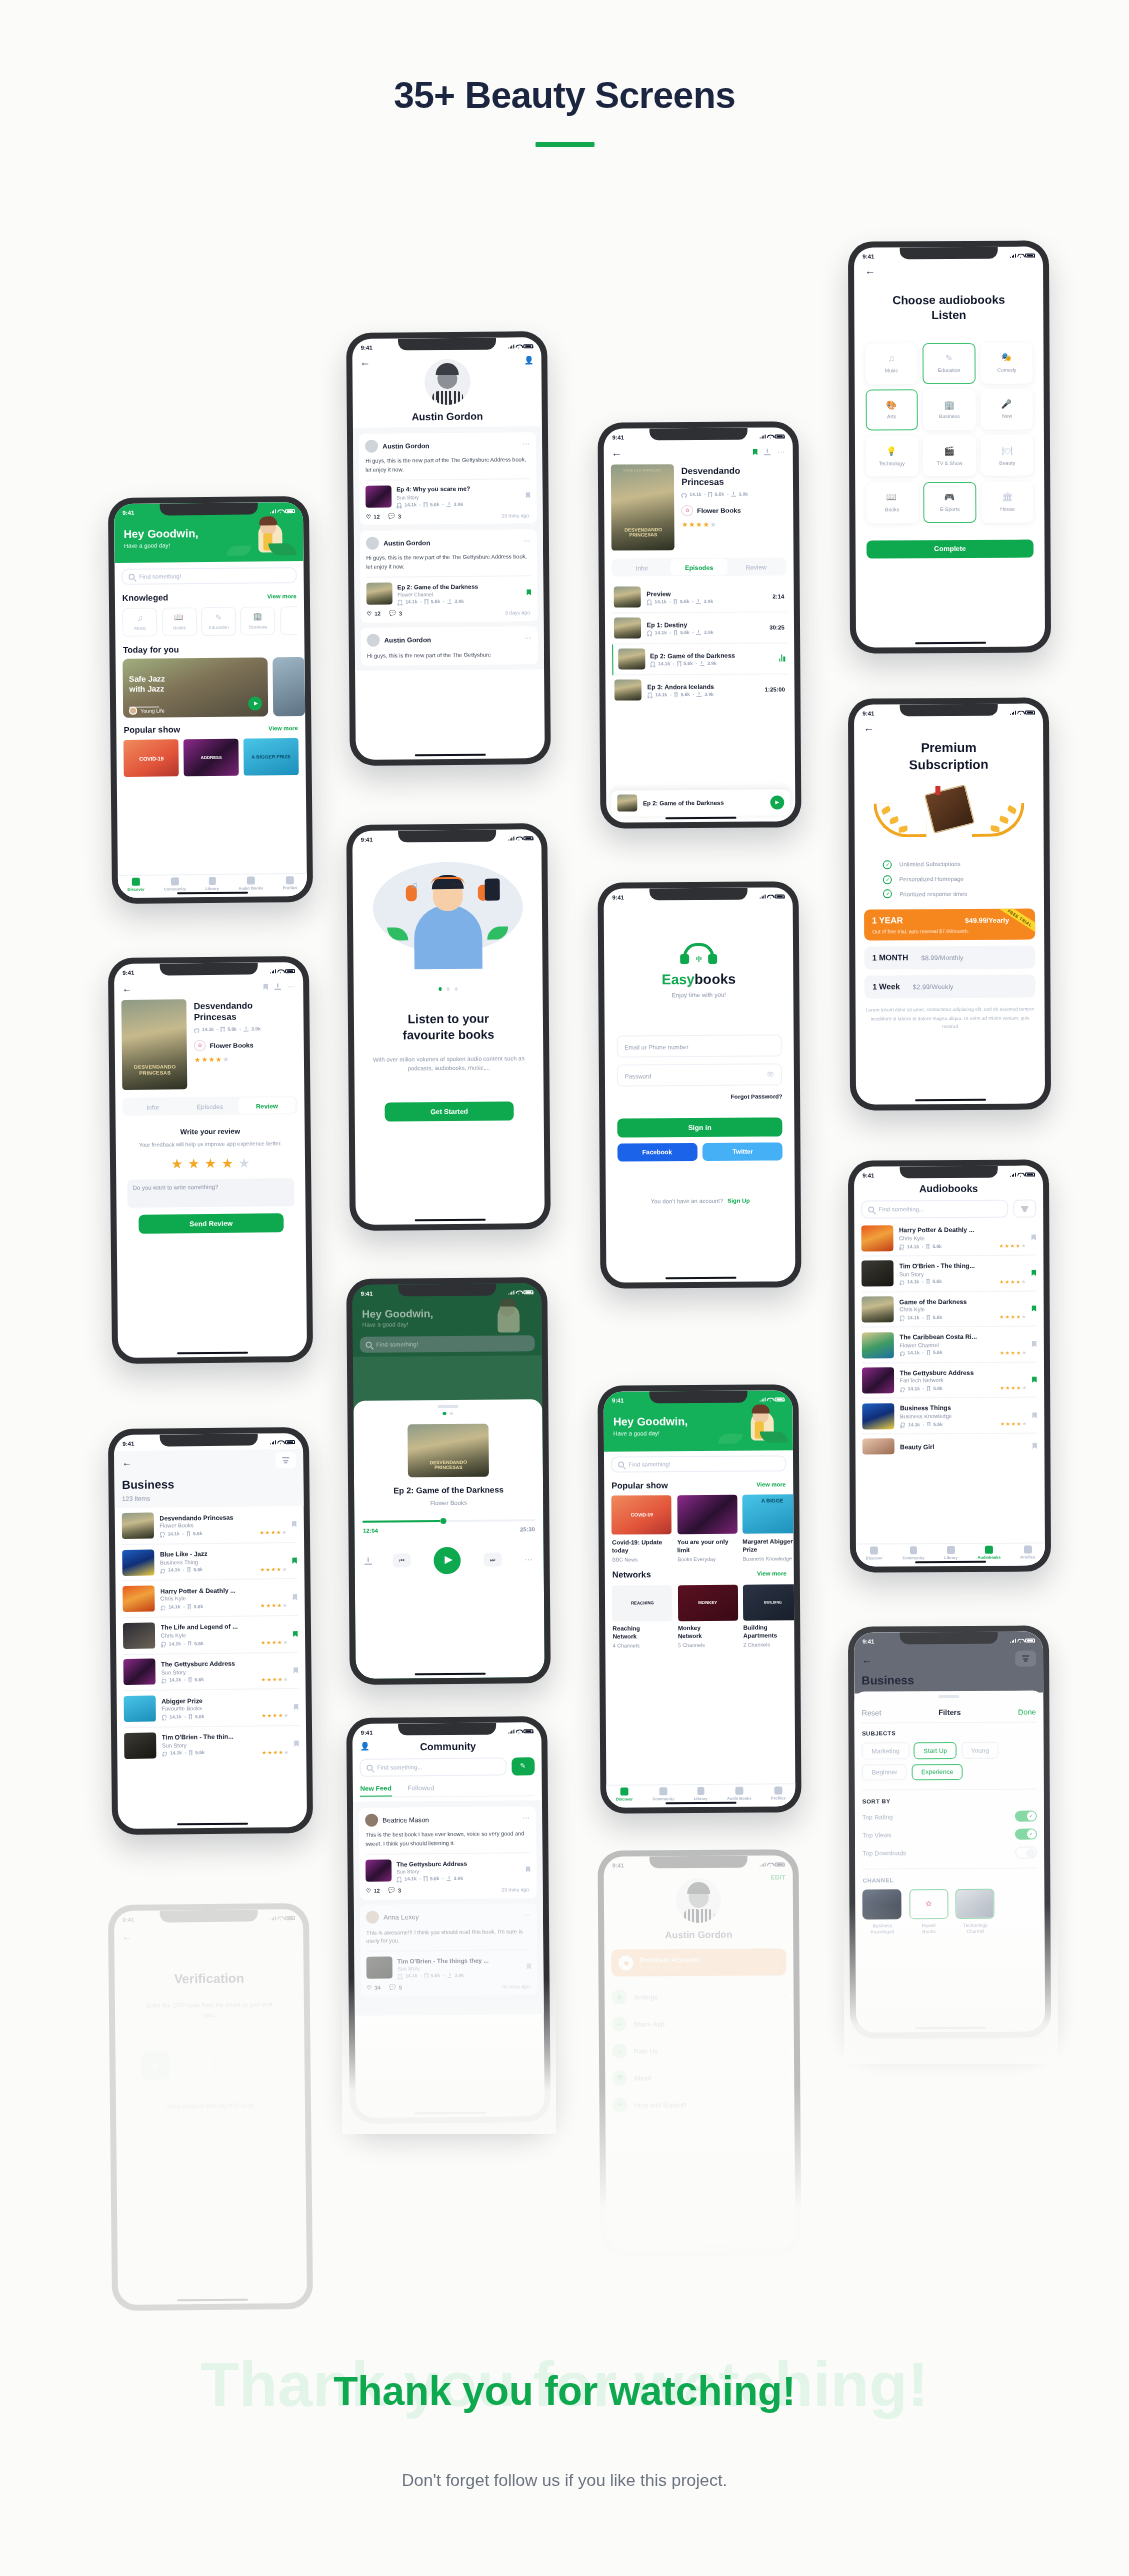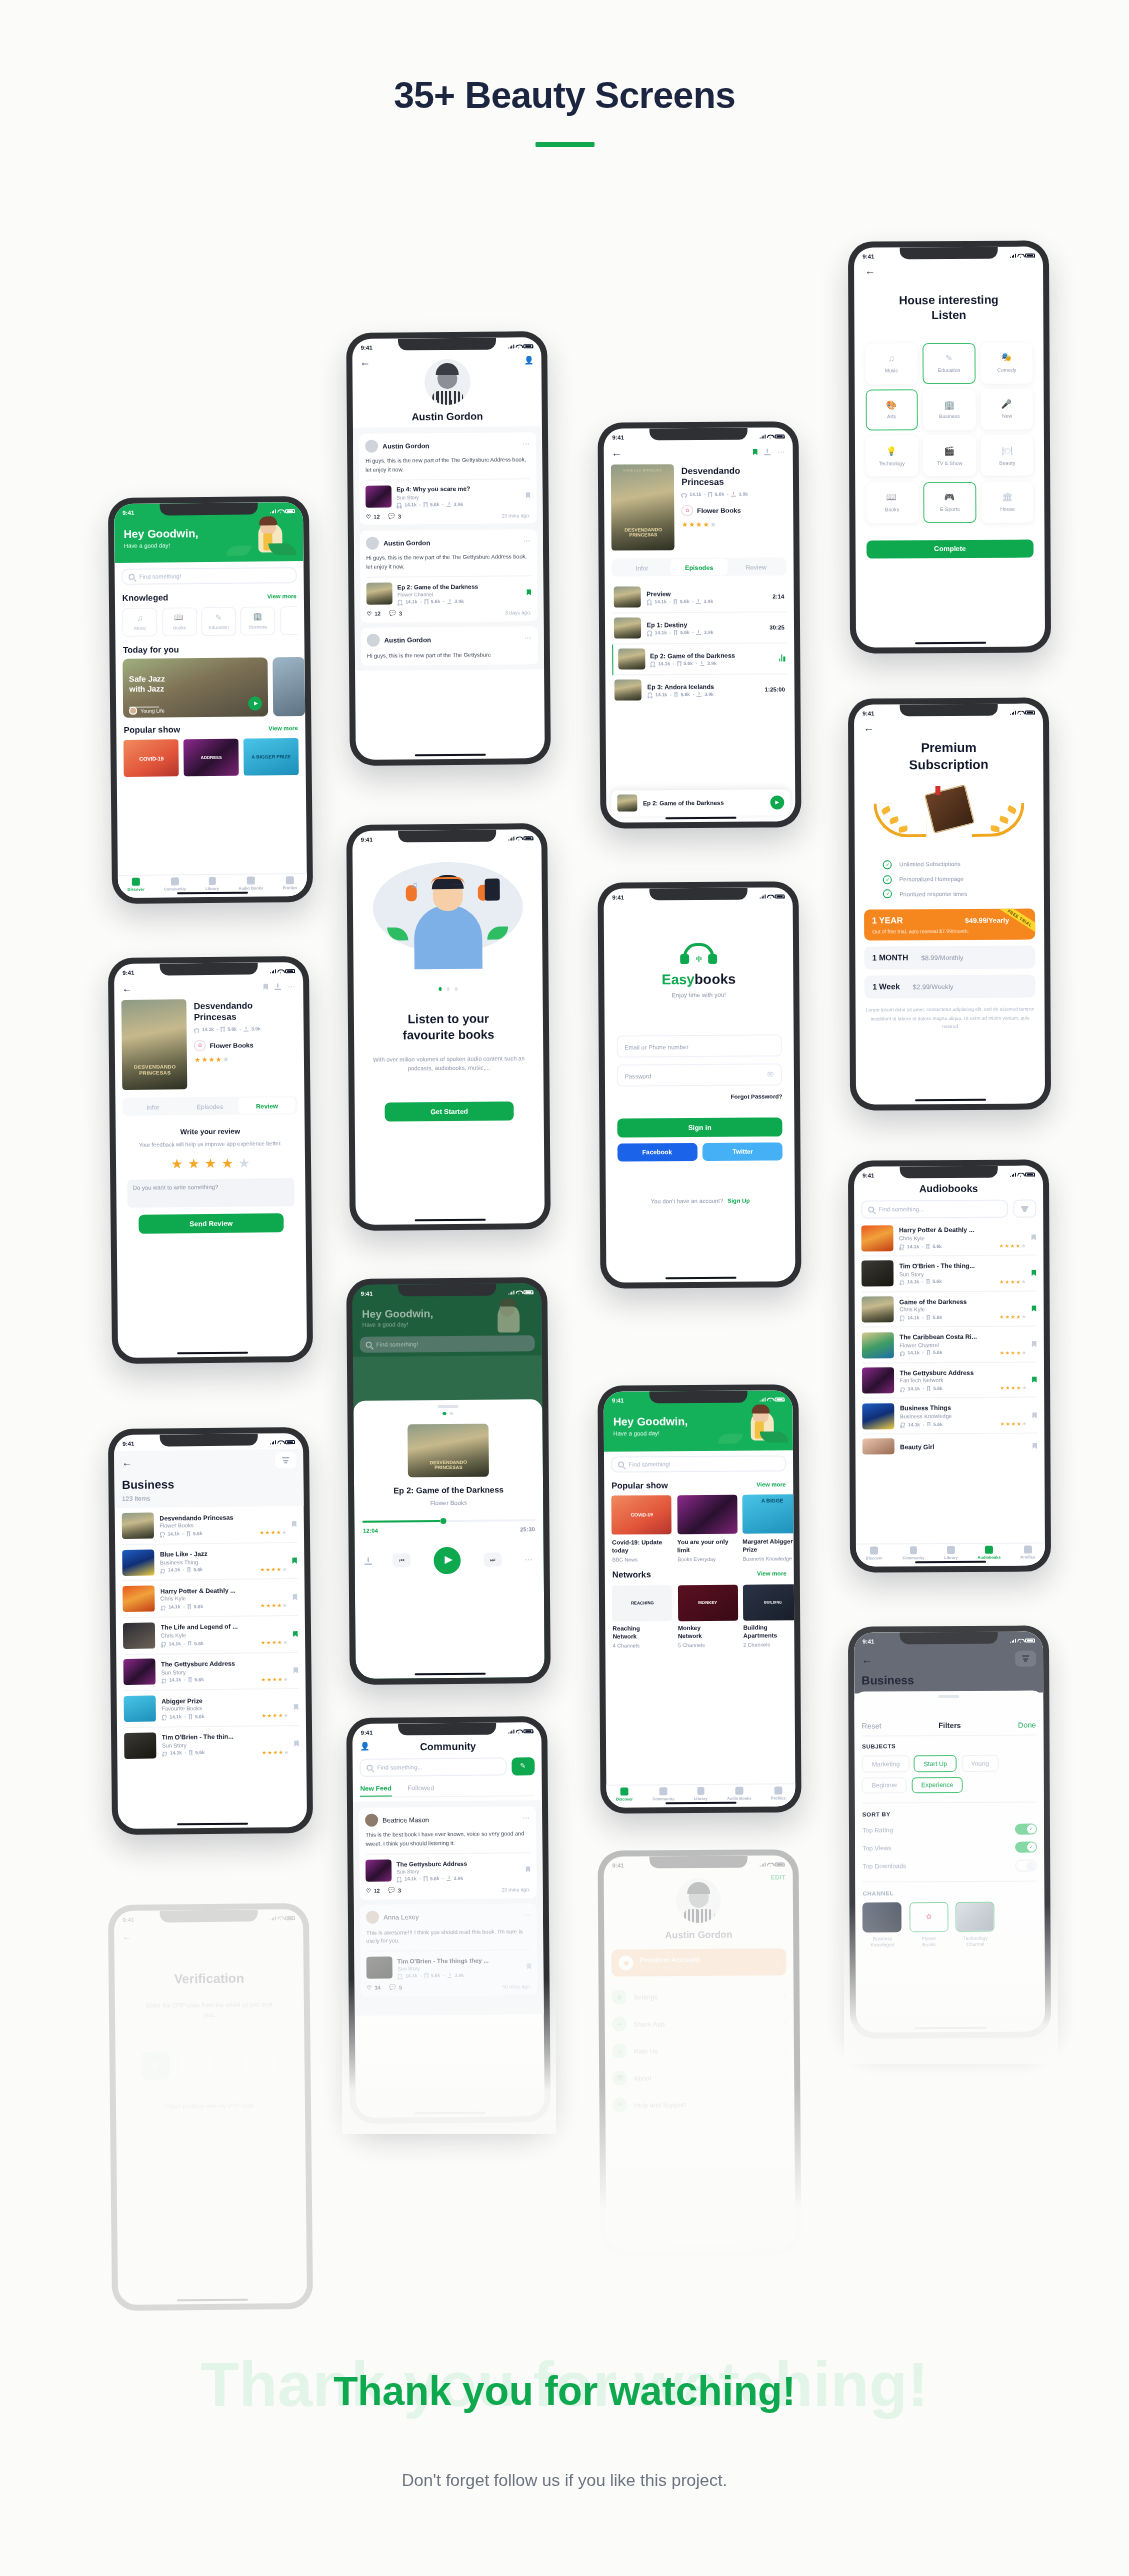--- a/index.html
+++ b/index.html
@@ -1321,21 +1321,21 @@
             <i></i>
             <i></i>
           </span>
           <span class="wifi"></span>
           <span class="batt"></span>
         </span>
     </div>
     <div class="ph-body" style="padding:2.1px 10.7px 0;">
       <span class="back-arrow">←</span>
       <div style="text-align:center;font-size:11.8px;font-weight:bold;color:#12182b;margin-top:17px;line-height:1.3;">
-        <span>House interesting</span><br>
+        <span>Choose audiobooks</span><br>
         <span>Listen</span>
       </div>
       <div style="display:grid;grid-template-columns:repeat(3,1fr);gap:5.3px;margin-top:19px;">
         <div style="height:41px;border-radius:5.9px;background:#fff;box-shadow:0 1.1px 4.8px rgba(30,40,60,.07);display:flex;flex-direction:column;align-items:center;justify-content:center;gap:3.7px;">
           <span style="font-size:9px;color:#b9c2d6;">♫</span>
           <span style="font-size:5.1px;color:#8c95a9;">Music</span>
         </div>
         <div style="height:41px;border-radius:5.9px;background:#fff;border:0.8px solid #3ec26f;display:flex;flex-direction:column;align-items:center;justify-content:center;gap:3.7px;">
           <span style="font-size:8.6px;color:#b9c2d6;">✎</span>
           <span style="font-size:5.1px;color:#8c95a9;">Education</span>
@@ -1692,21 +1692,21 @@
             <i style="display:block;width:7.5px;height:0.9px;background:#1b2030;"></i>
             <i style="display:block;width:5.3px;height:0.9px;background:#1b2030;"></i>
             <i style="display:block;width:3.2px;height:0.9px;background:#1b2030;"></i>
           </span>
         </span>
       </div>
       <div style="font-size:11.8px;font-weight:bold;color:#12182b;padding:6.4px 7.5px 0;">Business</div>
     </div>
     <div style="background:#fff;border-radius:10.7px 10.7px 0 0;margin-top:-2.1px;padding:4.8px 7.5px 0;min-height:321px;">
       <div style="width:20.3px;height:2.1px;background:#e2e6ee;border-radius:1.6px;margin:0 auto;"></div>
-      <div class="row-flex" style="margin-top:23px;padding-bottom:5.9px;border-bottom:0.5px solid #f1f3f7;">
+      <div class="row-flex" style="margin-top:10px;padding-bottom:5.9px;border-bottom:0.5px solid #f1f3f7;">
         <span style="font-size:7.5px;color:#8c95a9;"><span>Reset</span></span>
         <span style="font-size:7.5px;font-weight:bold;color:#12182b;">Filters</span>
         <span style="font-size:7.5px;color:#0ea84e;"><span>Done</span></span>
       </div>
       <div style="font-size:5.9px;font-weight:bold;color:#12182b;letter-spacing:0.3px;margin-top:7px;">SUBJECTS</div>
       <div style="display:flex;flex-wrap:wrap;gap:4.8px;margin-top:5.9px;">
         <span style="border:0.7px solid #eef1f7;border-radius:4.8px;padding:3.7px 8.6px;font-size:6.4px;color:#aab3c6;"><span>Marketing</span></span>
         <span style="border:0.7px solid #3ec26f;border-radius:4.8px;padding:3.7px 8.6px;font-size:6.4px;color:#0ea84e;"><span>Start Up</span></span>
         <span style="border:0.7px solid #eef1f7;border-radius:4.8px;padding:3.7px 8.6px;font-size:6.4px;color:#aab3c6;"><span>Young</span></span>
         <span style="border:0.7px solid #eef1f7;border-radius:4.8px;padding:3.7px 8.6px;font-size:6.4px;color:#aab3c6;"><span>Beginner</span></span>

